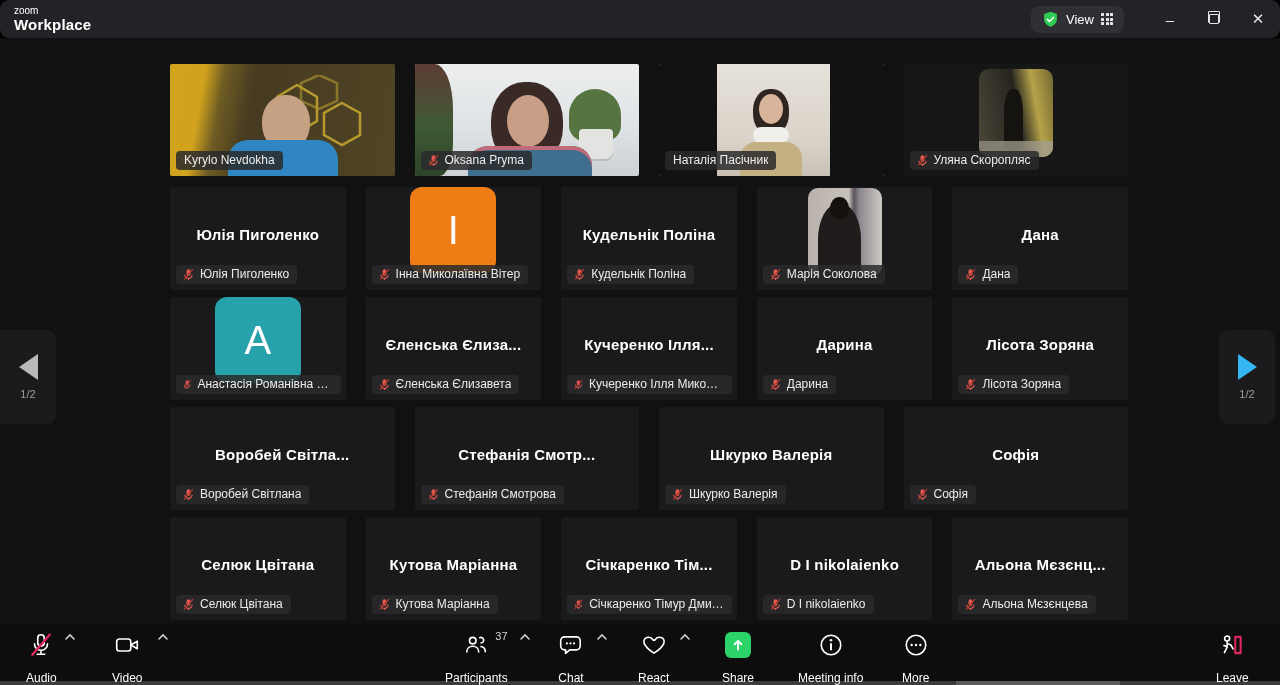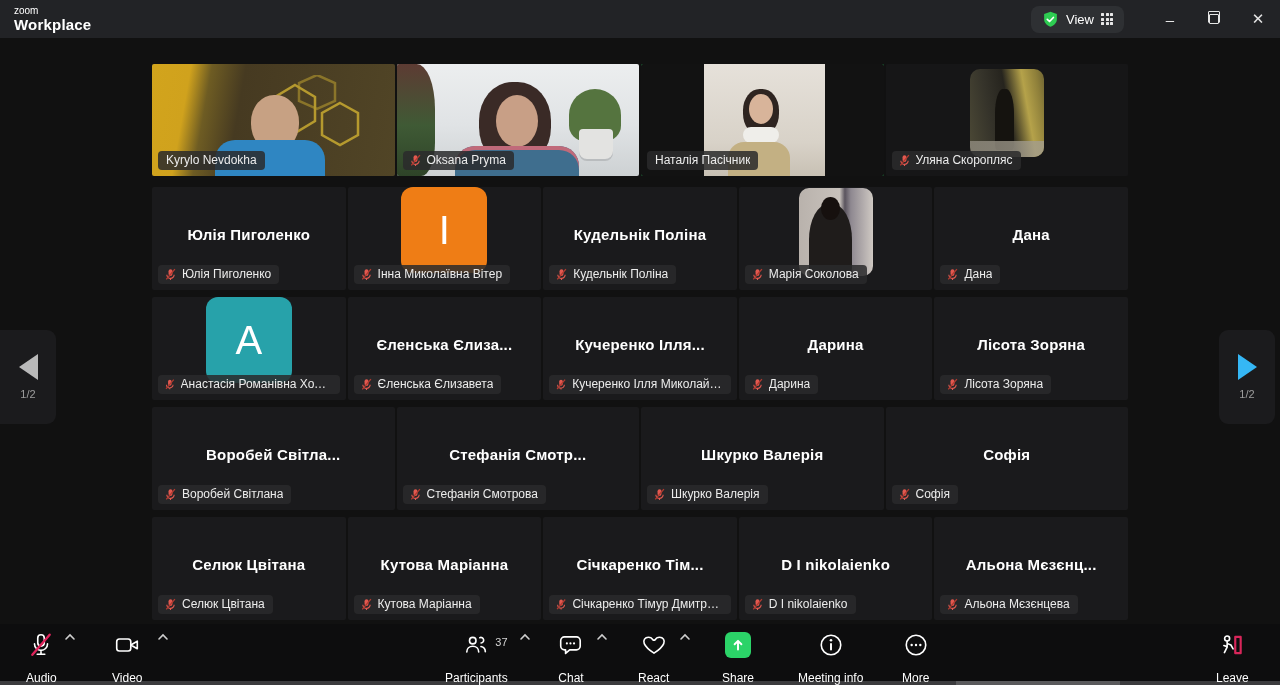--- a/index.html
+++ b/index.html
@@ -1,20 +1,20 @@
 <!DOCTYPE html>
 <html><head>
 <meta charset="utf-8">
 <style>
   * { margin:0; padding:0; box-sizing:border-box; }
   html,body { width:1280px; height:685px; overflow:hidden; background:#000; }
   body { font-family:"Liberation Sans","DejaVu Sans",sans-serif; color:#fff; position:relative; }
 
   
-  .titlebar { position:absolute; top:0; left:0; width:1280px; height:38px; background:#222326; display:flex; align-items:center; z-index:30; }
+  .titlebar { position:absolute; top:0; left:0; width:1280px; height:38px; background:#222326; display:flex; align-items:center; z-index:30;border-radius:9px; }
   .brand { margin-left:14px; line-height:1; }
   .brand .zoom-word { font-size:10px; color:#fff; font-weight:400; display:block; margin-bottom:1px; }
   .brand .workplace-word { font-size:15px; font-weight:600; color:#fff; letter-spacing:.2px; }
   .titlebar-right { position:absolute; right:0; top:0; height:38px; display:flex; align-items:center; }
   .view-pill { display:flex; align-items:center; gap:7px; background:#2e3033; border-radius:8px; padding:5px 11px; margin-right:24px; cursor:pointer; }
   .view-pill span { font-size:13px; color:#fff; }
   .grid9 { display:grid; grid-template-columns:repeat(3,3px); grid-template-rows:repeat(3,3px); gap:1.5px; }
   .grid9 i { background:#e8e8e8; border-radius:.5px; }
   .win-btn { width:44px; height:38px; display:flex; align-items:center; justify-content:center; color:#e6e6e6; font-size:15px; cursor:pointer; }
   .restore-glyph { width:10px; height:10px; border:1px solid #e6e6e6; border-radius:1px; position:relative; background:#222326; }
@@ -22,21 +22,21 @@
 
   
   .stage { position:absolute; top:38px; left:0; width:1280px; height:586px; background:#111; }
   .grid-wrap { position:absolute; left:152px; top:26px; width:976px; }
   .vrow { display:flex; gap:2px; }
   .vrow .tile { flex:1 1 0; }
   .row-video { height:112px; }
   .row-ghost { height:103px; margin-top:7px; }
   .row-ghost-first { margin-top:11px; }
 
-  .tile { position:relative; background:#1a1a1c; overflow:hidden; border-radius:2px; }
+  .tile { position:relative; background:#1a1a1c; overflow:hidden; border-radius:2px;margin-left:18px; }
   .tile.active { outline:2px solid #23d15f; outline-offset:-2px; }
   .center-name { position:absolute; top:38%; left:0; right:0; text-align:center; font-size:15px; font-weight:700; color:#fff; letter-spacing:.2px; }
   .name-label { position:absolute; left:6px; bottom:6px; display:flex; align-items:center; gap:5px; background:rgba(42,42,44,.85); border-radius:4px; padding:2px 8px 3px 6px; max-width:94%; }
   .name-label.no-icon { padding-left:8px; }
   .label-text { font-size:12px; color:#ececec; white-space:nowrap; overflow:hidden; text-overflow:ellipsis; }
   .avatar-letter { position:absolute; left:50%; top:42%; transform:translate(-50%,-50%); width:86px; height:86px; border-radius:12px; display:flex; align-items:center; justify-content:center; font-size:40px; font-weight:400; color:#fff; }
   .avatar-photo { position:absolute; left:50%; top:44%; transform:translate(-50%,-50%); width:74px; height:88px; border-radius:10px; overflow:hidden; }
   .photo-maria { background:linear-gradient(90deg,#b9b2ac 0%,#c8c2bc 55%,#5a545e 62%,#8e8890 70%,#cfc9c3 100%); }
   .photo-maria::before { content:""; position:absolute; left:14%; top:18%; width:58%; height:90%; background:#1f1c1b; border-radius:45% 45% 20% 20%; }
   .photo-maria::after { content:""; position:absolute; left:30%; top:10%; width:26%; height:26%; background:#16100e; border-radius:50%; }
@@ -485,21 +485,21 @@
     <span class="tb-label">Video</span>
   </div>
 
   <div class="tb-item" style="left:445px;">
     <div class="tb-icon-row">
       <svg class="tb" width="26" height="26" viewBox="0 0 24 24">
         <circle cx="9" cy="8" r="3" fill="none" stroke="#fff" stroke-width="1.5"></circle>
         <path d="M3.5 18.5c0-3.2 2.4-5.3 5.5-5.3s5.5 2.1 5.5 5.3" fill="none" stroke="#fff" stroke-width="1.5" stroke-linecap="round"></path>
         <path d="M15.5 5.2a2.6 2.6 0 1 1 1.2 5 M16.6 13.4c2.5.4 4 2.3 4 4.8" fill="none" stroke="#fff" stroke-width="1.5" stroke-linecap="round"></path>
       </svg>
-      <span class="count-badge" style="left:32px;margin-top:6px;">37</span>
+      <span class="count-badge" style="left:32px;">37</span>
       <svg class="caret" style="left:56px;" width="12" height="8" viewBox="0 0 12 8">
           <path d="M2 6l4-4 4 4" stroke="#cfcfcf" stroke-width="1.6" fill="none" stroke-linecap="round"></path>
         </svg>
     </div>
     <span class="tb-label">Participants</span>
   </div>
 
   <div class="tb-item" style="left:558px;">
     <div class="tb-icon-row">
       <svg class="tb" width="26" height="26" viewBox="0 0 24 24">

